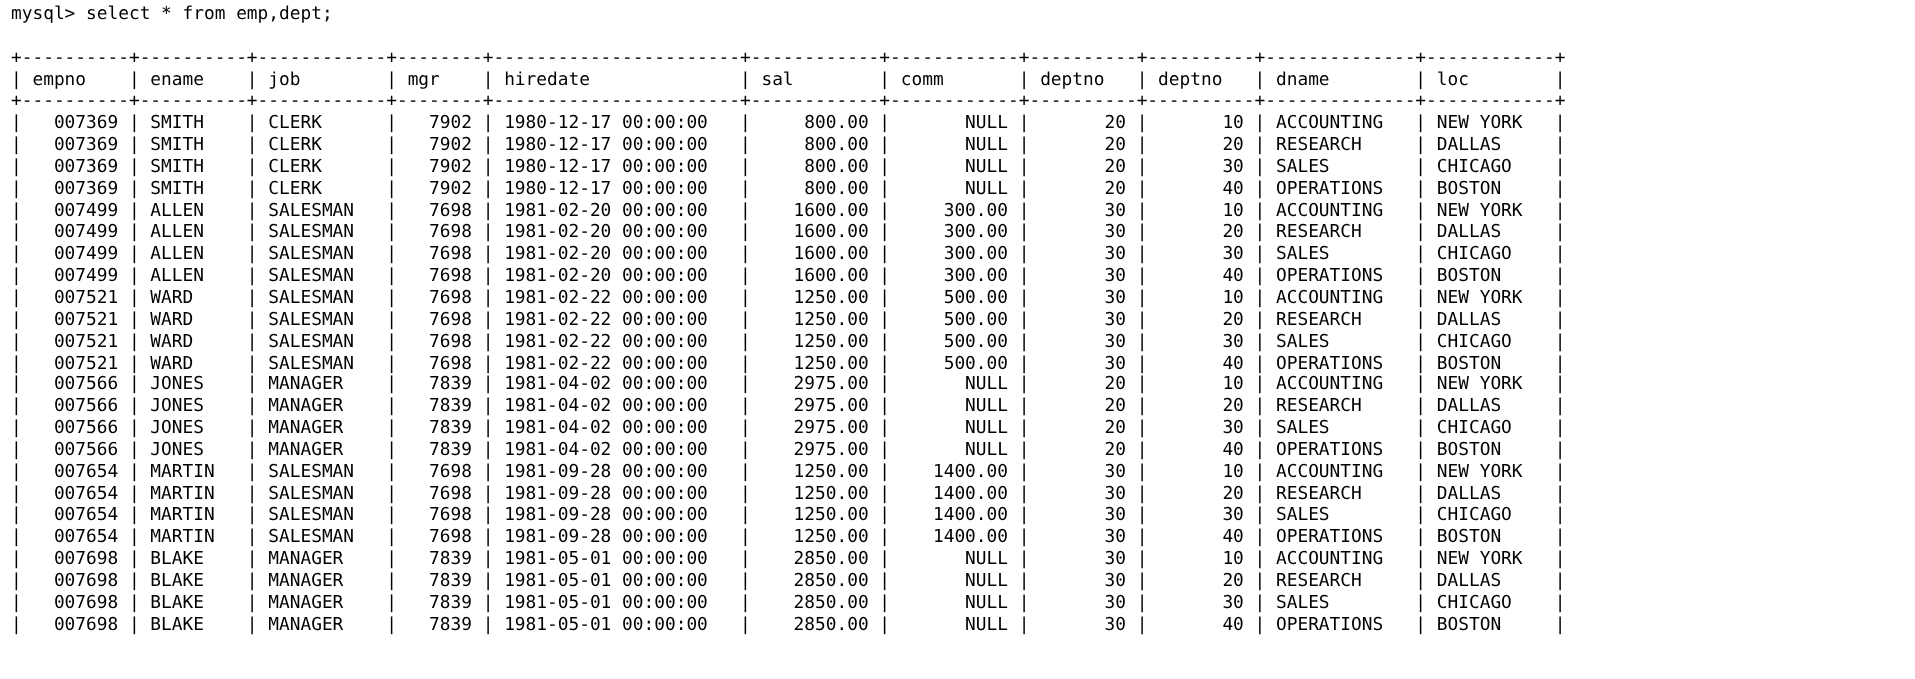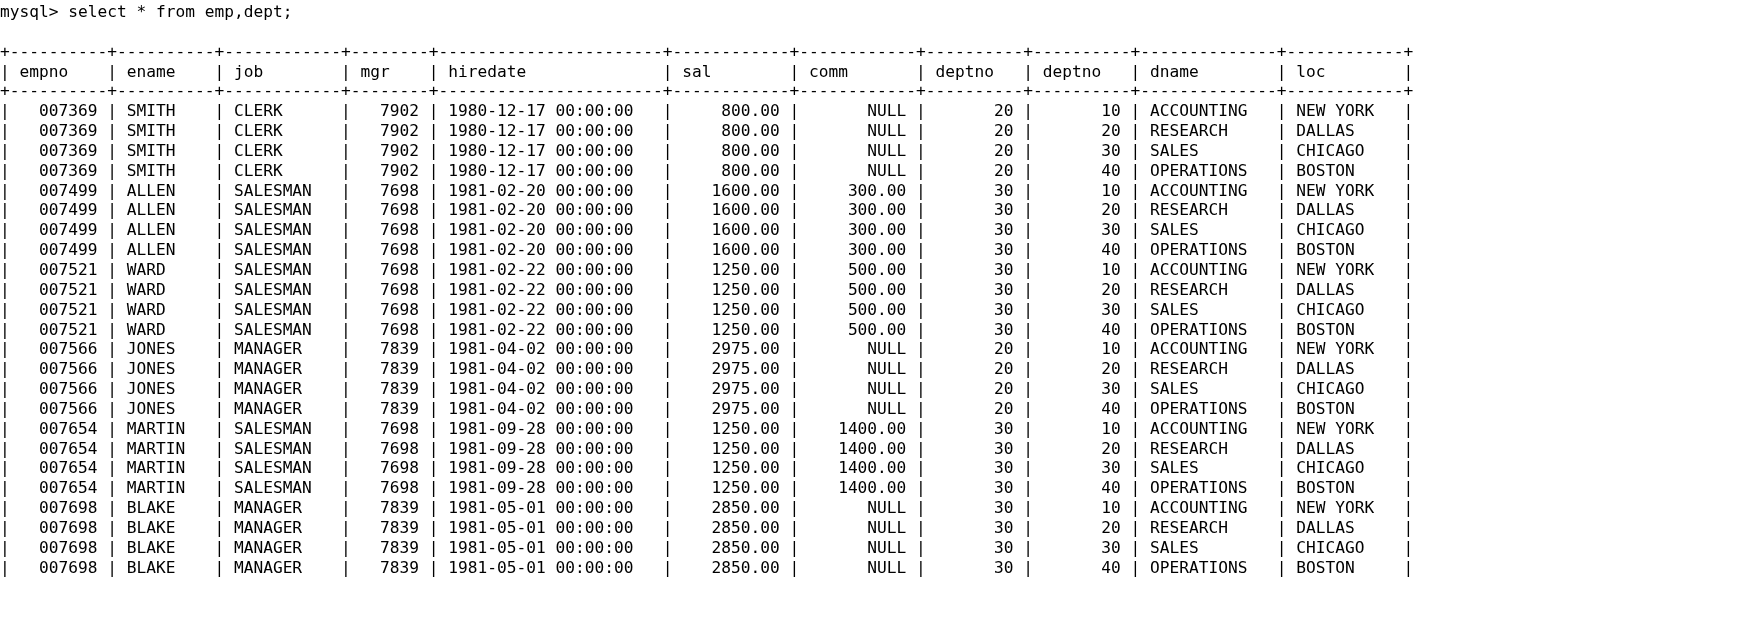--- a/index.html
+++ b/index.html
@@ -11,21 +11,21 @@
     width: 1741px;
     height: 617px;
     overflow: hidden;
     font-family: "DejaVu Sans Mono", "Liberation Mono", monospace;
   }
   #terminal {
     width: 1578px;
     height: 617px;
     background: #ffffff;
     color: #000000;
-    padding: 2px 0 0 0;
+    padding: 2px 0 0 10px;
     box-sizing: border-box;
   }
   pre.term-out {
     margin: 0;
     padding: 0;
     font-family: "DejaVu Sans Mono", "Liberation Mono", monospace;
     font-size: 16.2px;
     line-height: 19.85px;
     letter-spacing: 0px;
     color: #000000;

